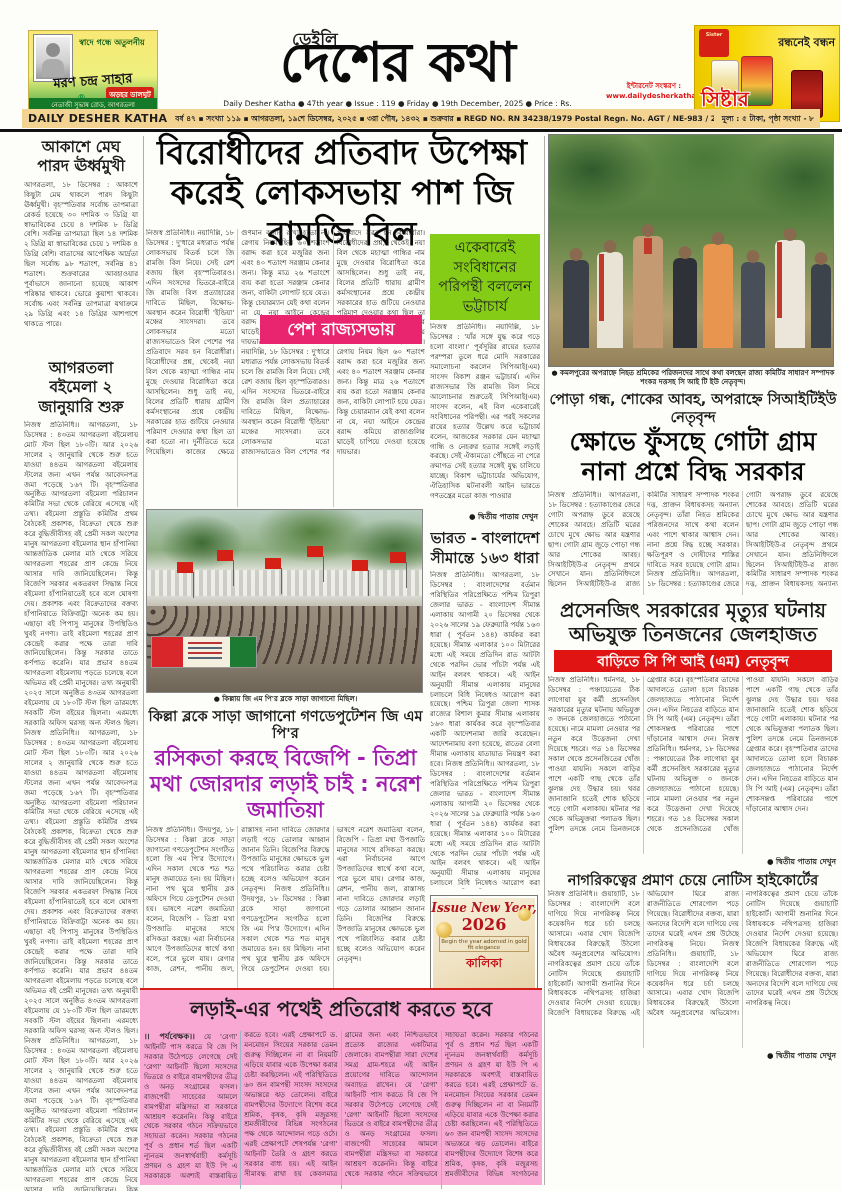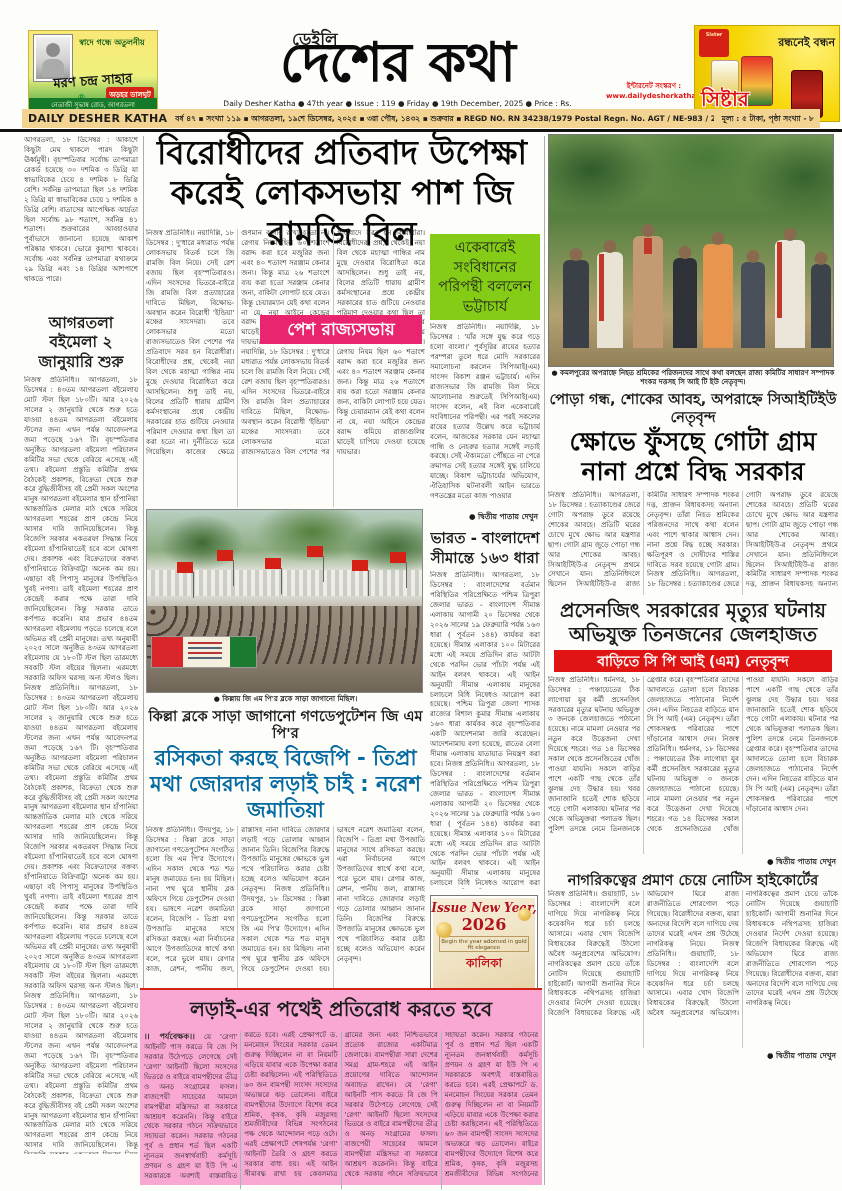--- a/index.html
+++ b/index.html
@@ -57,21 +57,21 @@
      background:repeating-linear-gradient(90deg,#f2f2ee 0 4px,#c9c9c2 4px 8px);opacity:.8;}
   .photo2 .crowd{position:absolute;left:0;top:96px;width:100%;height:58px;
      background:repeating-radial-gradient(circle at 6px 6px,#4a4038 0 2px,rgba(0,0,0,0) 3px 11px),
                 linear-gradient(180deg,#9a8f7e,#857a69);}
   .flag{position:absolute;width:16px;height:11px;background:#d42015;}
   .flag:after{content:"";position:absolute;right:-1px;top:10px;width:1px;height:26px;background:#666;}
   .banner{position:absolute;left:4px;bottom:24px;width:104px;height:30px;background:linear-gradient(90deg,#d8262a 0 30%,#f5efdf 30% 75%,#1d7a33 75% 100%);border:1px solid #999;}
   .banner i{position:absolute;left:36px;top:5px;width:34px;height:2px;background:#b33;box-shadow:0 5px 0 #567,0 10px 0 #b33,0 15px 0 #567;}
   .caption{font-size:7px;font-weight:bold;text-align:center;line-height:1.3;margin:2px 0;}
   .kicker{font-weight:900;text-align:center;font-size:14.5px;line-height:1.2;margin:4px 0 1px;}
-  .h-md{font-weight:900;text-align:center;font-size:21px;line-height:1.25;color:#0369a1;margin:2px 0;}
+  .h-md{font-weight:900;text-align:center;font-size:21px;line-height:1.25;color:#a21caf;margin:2px 0;}
   .footerline{font-size:7.5px;font-weight:bold;text-align:right;margin:2px 2px 0 0;}
   .center-sub{position:absolute;left:430px;top:226px;width:110px;}
   .bhattbox{background:#84cc16;font-weight:400;text-align:center;font-size:14.5px;line-height:1.35;padding:4px 2px;margin-top:8px;}
   .h-sub{font-weight:900;text-align:center;font-size:15px;line-height:1.3;margin:6px 0 3px;}
   .nyad{position:relative;margin-top:6px;width:106px;height:94px;border:1px solid #777;box-shadow:0 0 0 2px #fff inset;
      background:linear-gradient(160deg,#f7f0dc 0%,#efe2c2 60%,#e6d3a8 100%);text-align:center;overflow:hidden;}
   .nyad .b1,.nyad .b2{position:absolute;border-radius:50%;background:radial-gradient(circle at 35% 30%,#ffe9a8,#d4a017);}
   .nyad .b1{width:16px;height:16px;left:5px;top:26px;}
   .nyad .b2{width:13px;height:13px;right:6px;top:12px;}
   .nyad .l1{font-family:"DejaVu Serif","Liberation Serif",serif;font-style:italic;color:#b3121a;font-size:12px;font-weight:bold;margin-top:5px;}
@@ -130,20 +130,21 @@
     <span class="paper">DAILY DESHER KATHA</span>
     <span class="det">বর্ষ ৪৭ ▪ সংখ্যা ১১৯ ▪ আগরতলা, ১৯শে ডিসেম্বর, ২০২৫ ▪ ৩রা পৌষ, ১৪৩২ ▪ শুক্রবার ▪ REGD NO. RN 34238/1979   Postal Regn. No. AGT / NE-983 / 2015-17</span>
     <span class="price">মূল্য : ৫ টাকা,   পৃষ্ঠা সংখ্যা - ৮</span>
   </div>
   <div class="rule"></div>
 
   <div class="vline" style="left:143px;top:136px;height:1049px;"></div>
   <div class="vline" style="left:544px;top:136px;height:1049px;"></div>
 
   <div class="leftcol">
+    <div class="h-sm">আকাশে মেঘ পারদ ঊর্ধ্বমুখী</div>
     <div class="body" style="height:168px;">আগরতলা, ১৮ ডিসেম্বর : আকাশে কিছুটা মেঘ থাকলে পারদ কিছুটা ঊর্ধ্বমুখী। বৃহস্পতিবার সর্বোচ্চ তাপমাত্রা রেকর্ড হয়েছে ৩০ দশমিক ৩ ডিগ্রি যা স্বাভাবিকের চেয়ে ৪ দশমিক ৮ ডিগ্রি বেশি। সর্বনিম্ন তাপমাত্রা ছিল ১৪ দশমিক ২ ডিগ্রি যা স্বাভাবিকের চেয়ে ১ দশমিক ৪ ডিগ্রি বেশি। বাতাসের আপেক্ষিক আর্দ্রতা ছিল সর্বোচ্চ ৯৮ শতাংশ, সর্বনিম্ন ৪১ শতাংশ। শুক্রবারের আবহাওয়ার পূর্বাভাসে জানানো হয়েছে আকাশ পরিষ্কার থাকবে। ভোরে কুয়াশা থাকবে। সর্বোচ্চ এবং সর্বনিম্ন তাপমাত্রা যথাক্রমে ২৯ ডিগ্রি এবং ১৪ ডিগ্রির আশপাশে থাকতে পারে।</div>
     <div class="h-sm" style="margin-top:10px;">আগরতলা বইমেলা ২ জানুয়ারি শুরু</div>
     <div class="body" style="height:778px;">নিজস্ব প্রতিনিধি।। আগরতলা, ১৮ ডিসেম্বর : ৪৩তম আগরতলা বইমেলায় মোট স্টল ছিল ১৮০টি। আর ২০২৬ সালের ২ জানুয়ারি থেকে শুরু হতে যাওয়া ৪৪তম আগরতলা বইমেলায় স্টলের জন্য এখন পর্যন্ত আবেদনপত্র জমা পড়েছে ১৬৭ টি। বৃহস্পতিবার অনুষ্ঠিত আগরতলা বইমেলা পরিচালন কমিটির সভা থেকে বেরিয়ে এসেছে এই তথ্য। বইমেলা প্রস্তুতি কমিটির প্রথম বৈঠকেই প্রকাশক, বিক্রেতা থেকে শুরু করে বুদ্ধিজীবীসহ বই প্রেমী সকল অংশের মানুষ আগরতলা বইমেলার স্থান হাঁপানিয়া আন্তর্জাতিক মেলার মাঠ থেকে সরিয়ে আগরতলা শহরের প্রাণ কেন্দ্রে নিয়ে আসার দাবি জানিয়েছিলেন। কিন্তু বিজেপি সরকার একতরফা সিদ্ধান্ত নিয়ে বইমেলা হাঁপানিয়াতেই হবে বলে ঘোষণা দেয়। প্রকাশক এবং বিক্রেতাদের বক্তব্য হাঁপানিয়াতে বিক্রিবাট্টা অনেক কম হয়। এছাড়া বই পিপাসু মানুষের উপস্থিতিও খুবই নগণ্য। তাই বইমেলা শহরের প্রাণ কেন্দ্রেই করার পক্ষে তারা দাবি জানিয়েছিলেন। কিন্তু সরকার তাতে কর্ণপাত করেনি। যার প্রভাব ৪৪তম আগরতলা বইমেলায় পড়তে চলেছে বলে অভিমত বই প্রেমী মানুষের। তথ্য অনুযায়ী ২০২৫ সালে অনুষ্ঠিত ৪৩তম আগরতলা বইমেলায় যে ১৮০টি স্টল ছিল তারমধ্যে সবকটি স্টল বইয়ের ছিলনা। এরমধ্যে সরকারি অফিস ঘরসহ অন্য স্টলও ছিল। নিজস্ব প্রতিনিধি।। আগরতলা, ১৮ ডিসেম্বর : ৪৩তম আগরতলা বইমেলায় মোট স্টল ছিল ১৮০টি। আর ২০২৬ সালের ২ জানুয়ারি থেকে শুরু হতে যাওয়া ৪৪তম আগরতলা বইমেলায় স্টলের জন্য এখন পর্যন্ত আবেদনপত্র জমা পড়েছে ১৬৭ টি। বৃহস্পতিবার অনুষ্ঠিত আগরতলা বইমেলা পরিচালন কমিটির সভা থেকে বেরিয়ে এসেছে এই তথ্য। বইমেলা প্রস্তুতি কমিটির প্রথম বৈঠকেই প্রকাশক, বিক্রেতা থেকে শুরু করে বুদ্ধিজীবীসহ বই প্রেমী সকল অংশের মানুষ আগরতলা বইমেলার স্থান হাঁপানিয়া আন্তর্জাতিক মেলার মাঠ থেকে সরিয়ে আগরতলা শহরের প্রাণ কেন্দ্রে নিয়ে আসার দাবি জানিয়েছিলেন। কিন্তু বিজেপি সরকার একতরফা সিদ্ধান্ত নিয়ে বইমেলা হাঁপানিয়াতেই হবে বলে ঘোষণা দেয়। প্রকাশক এবং বিক্রেতাদের বক্তব্য হাঁপানিয়াতে বিক্রিবাট্টা অনেক কম হয়। এছাড়া বই পিপাসু মানুষের উপস্থিতিও খুবই নগণ্য। তাই বইমেলা শহরের প্রাণ কেন্দ্রেই করার পক্ষে তারা দাবি জানিয়েছিলেন। কিন্তু সরকার তাতে কর্ণপাত করেনি। যার প্রভাব ৪৪তম আগরতলা বইমেলায় পড়তে চলেছে বলে অভিমত বই প্রেমী মানুষের। তথ্য অনুযায়ী ২০২৫ সালে অনুষ্ঠিত ৪৩তম আগরতলা বইমেলায় যে ১৮০টি স্টল ছিল তারমধ্যে সবকটি স্টল বইয়ের ছিলনা। এরমধ্যে সরকারি অফিস ঘরসহ অন্য স্টলও ছিল। নিজস্ব প্রতিনিধি।। আগরতলা, ১৮ ডিসেম্বর : ৪৩তম আগরতলা বইমেলায় মোট স্টল ছিল ১৮০টি। আর ২০২৬ সালের ২ জানুয়ারি থেকে শুরু হতে যাওয়া ৪৪তম আগরতলা বইমেলায় স্টলের জন্য এখন পর্যন্ত আবেদনপত্র জমা পড়েছে ১৬৭ টি। বৃহস্পতিবার অনুষ্ঠিত আগরতলা বইমেলা পরিচালন কমিটির সভা থেকে বেরিয়ে এসেছে এই তথ্য। বইমেলা প্রস্তুতি কমিটির প্রথম বৈঠকেই প্রকাশক, বিক্রেতা থেকে শুরু করে বুদ্ধিজীবীসহ বই প্রেমী সকল অংশের মানুষ আগরতলা বইমেলার স্থান হাঁপানিয়া আন্তর্জাতিক মেলার মাঠ থেকে সরিয়ে আগরতলা শহরের প্রাণ কেন্দ্রে নিয়ে আসার দাবি জানিয়েছিলেন। কিন্তু বিজেপি সরকার একতরফা সিদ্ধান্ত নিয়ে বইমেলা হাঁপানিয়াতেই হবে বলে ঘোষণা দেয়। প্রকাশক এবং বিক্রেতাদের বক্তব্য হাঁপানিয়াতে বিক্রিবাট্টা অনেক কম হয়। এছাড়া বই পিপাসু মানুষের উপস্থিতিও খুবই নগণ্য। তাই বইমেলা শহরের প্রাণ কেন্দ্রেই করার পক্ষে তারা দাবি জানিয়েছিলেন। কিন্তু সরকার তাতে কর্ণপাত করেনি। যার প্রভাব ৪৪তম আগরতলা বইমেলায় পড়তে চলেছে বলে অভিমত বই প্রেমী মানুষের। তথ্য অনুযায়ী ২০২৫ সালে অনুষ্ঠিত ৪৩তম আগরতলা বইমেলায় যে ১৮০টি স্টল ছিল তারমধ্যে সবকটি স্টল বইয়ের ছিলনা। এরমধ্যে সরকারি অফিস ঘরসহ অন্য স্টলও ছিল।</div>
   </div>
 
   <div class="center-wide">
     <div class="h-main">বিরোধীদের প্রতিবাদ উপেক্ষা করেই লোকসভায় পাশ জি রামজি বিল</div>
   </div>
 
   <div class="center-main">

